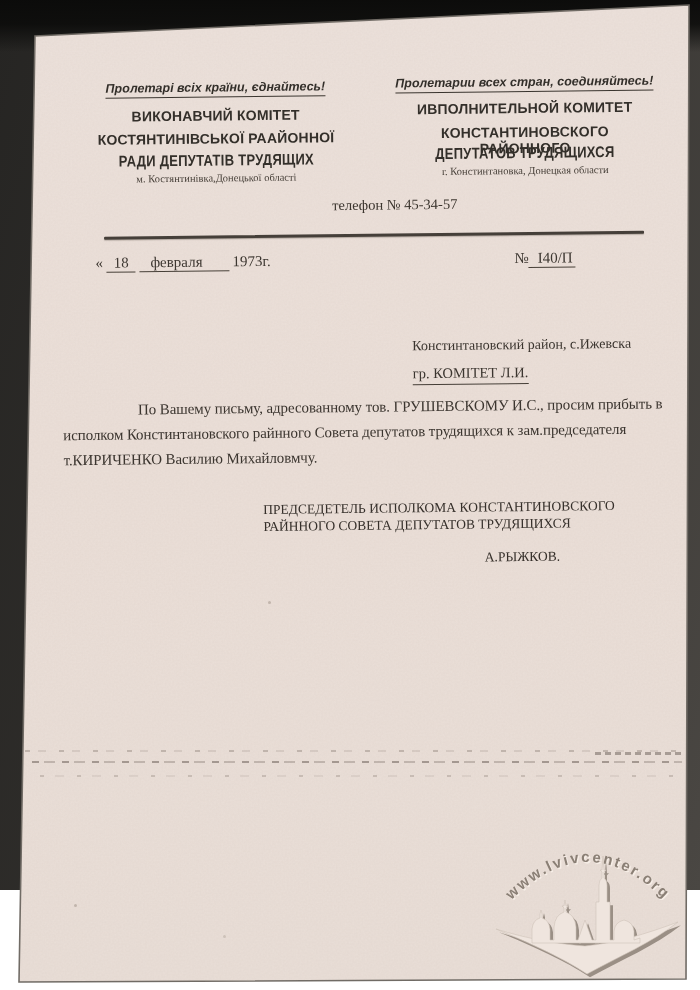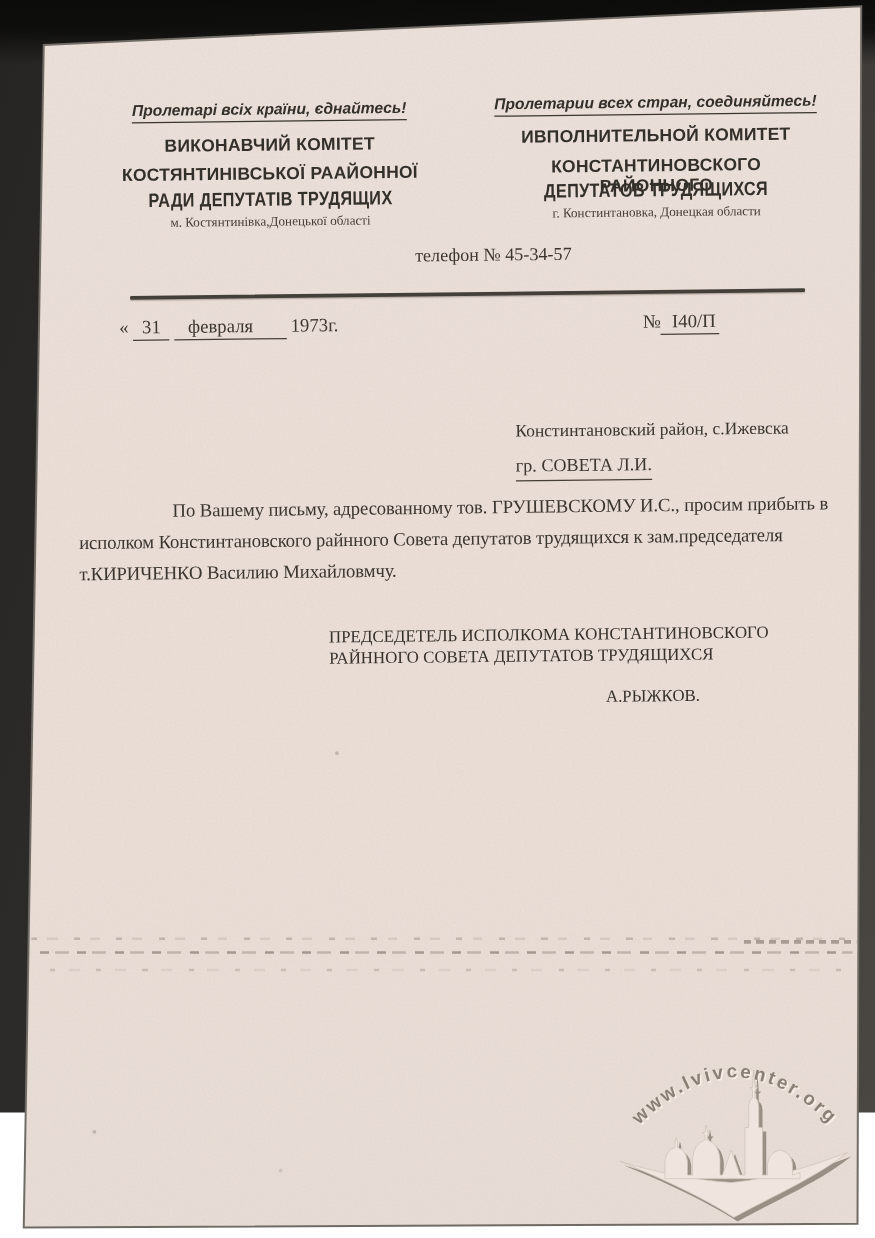--- a/index.html
+++ b/index.html
@@ -103,26 +103,26 @@
       <div class="lh lh-right lh-b1 abs" style="top:102px">ИВПОЛНИТЕЛЬНОЙ КОМИТЕТ</div>
       <div class="lh lh-right lh-b2 abs" style="top:126px">КОНСТАНТИНОВСКОГО РАЙОННОГО</div>
       <div class="lh lh-right lh-cond abs" style="top:146px"><span>ДЕПУТАТОВ ТРУДЯЩИХСЯ</span></div>
       <div class="lh lh-right lh-small abs" style="top:167px">г. Констинтановка, Донецкая области</div>
     </div>
 
     <div class="abs phone">телефон № 45-34-57</div>
 
     <div class="abs rule"></div>
 
-    <div class="abs ref date-grp"><span>«</span> <span class="u u-day">31</span> <span class="u u-month">февраля</span><span class="year">1973г.</span></div>
+    <div class="abs ref date-grp"><span>«</span> <span class="u u-day">18</span> <span class="u u-month">февраля</span><span class="year">1973г.</span></div>
     <div class="abs ref num-grp"><span>№</span><span class="u u-num">І40/П</span></div>
 
     <div class="abs recipient">
       <div>Констинтановский район, с.Ижевска</div>
-      <div class="r2"><span>гр. СОВЕТА Л.И.</span></div>
+      <div class="r2"><span>гр. КОМІТЕТ Л.И.</span></div>
     </div>
 
     <div>
       <div class="abs body-line bl1">По Вашему письму, адресованному тов. ГРУШЕВСКОМУ И.С., просим прибыть в</div>
       <div class="abs body-line bl2">исполком Констинтановского райнного Совета депутатов трудящихся к зам.председателя</div>
       <div class="abs body-line bl3">т.КИРИЧЕНКО Василию Михайловмчу.</div>
     </div>
 
     <div class="abs sig">
       <div>ПРЕДСЕДЕТЕЛЬ ИСПОЛКОМА КОНСТАНТИНОВСКОГО</div>

